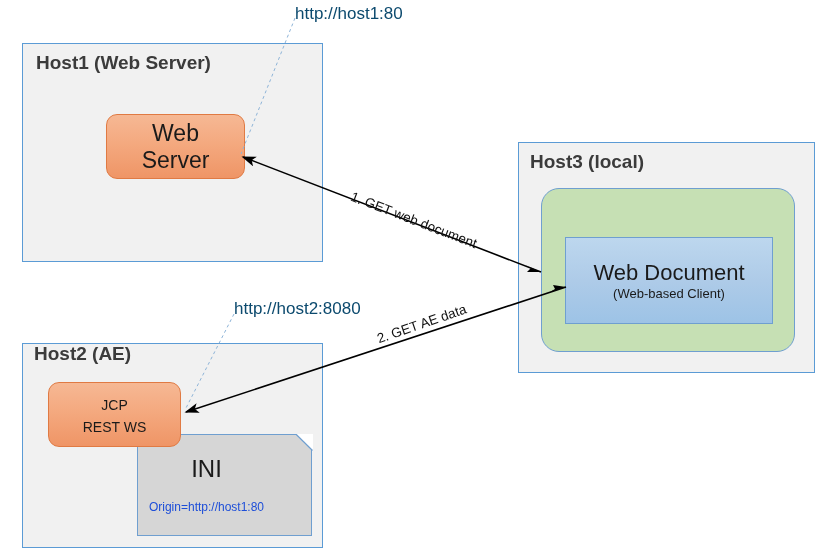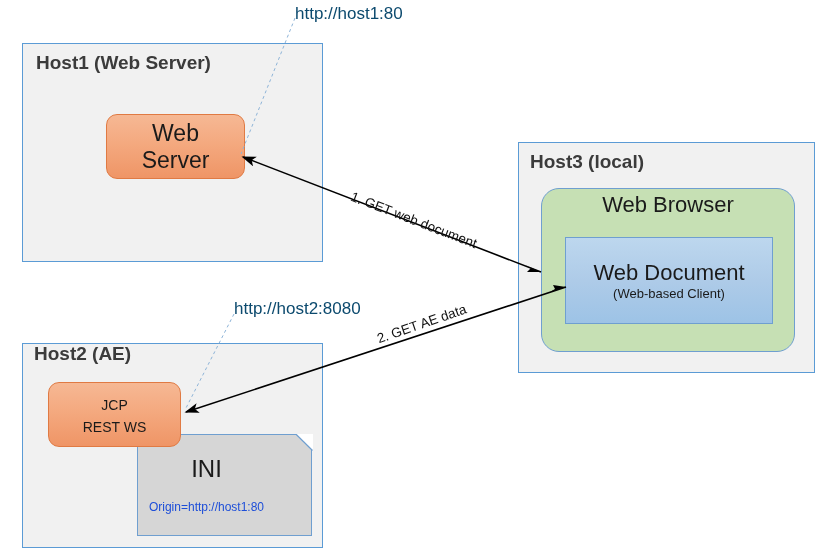--- a/index.html
+++ b/index.html
@@ -155,21 +155,20 @@
 
   <div class="rbox orange" id="jcp">
     <span class="l1">JCP</span>
     <span class="l2">REST WS</span>
   </div>
 
   <div class="host" id="host3"></div>
   <div class="host-title" id="host3-title">Host3 (local)</div>
 
   <div class="rbox" id="browser"></div>
-  <div id="browser-label">Web Browser</div>
 
   <div class="rbox" id="webdoc">
     <span class="l1">Web Document</span>
     <span class="l2">(Web-based Client)</span>
   </div>
 
   <svg class="overlay">
     <defs>
       <marker id="ah" markerWidth="9" markerHeight="9" refX="8" refY="3.2" orient="auto" markerUnits="strokeWidth">
         <path d="M0,0 L9,3.2 L0,6.4 L2.2,3.2 z" fill="#000000"></path>

